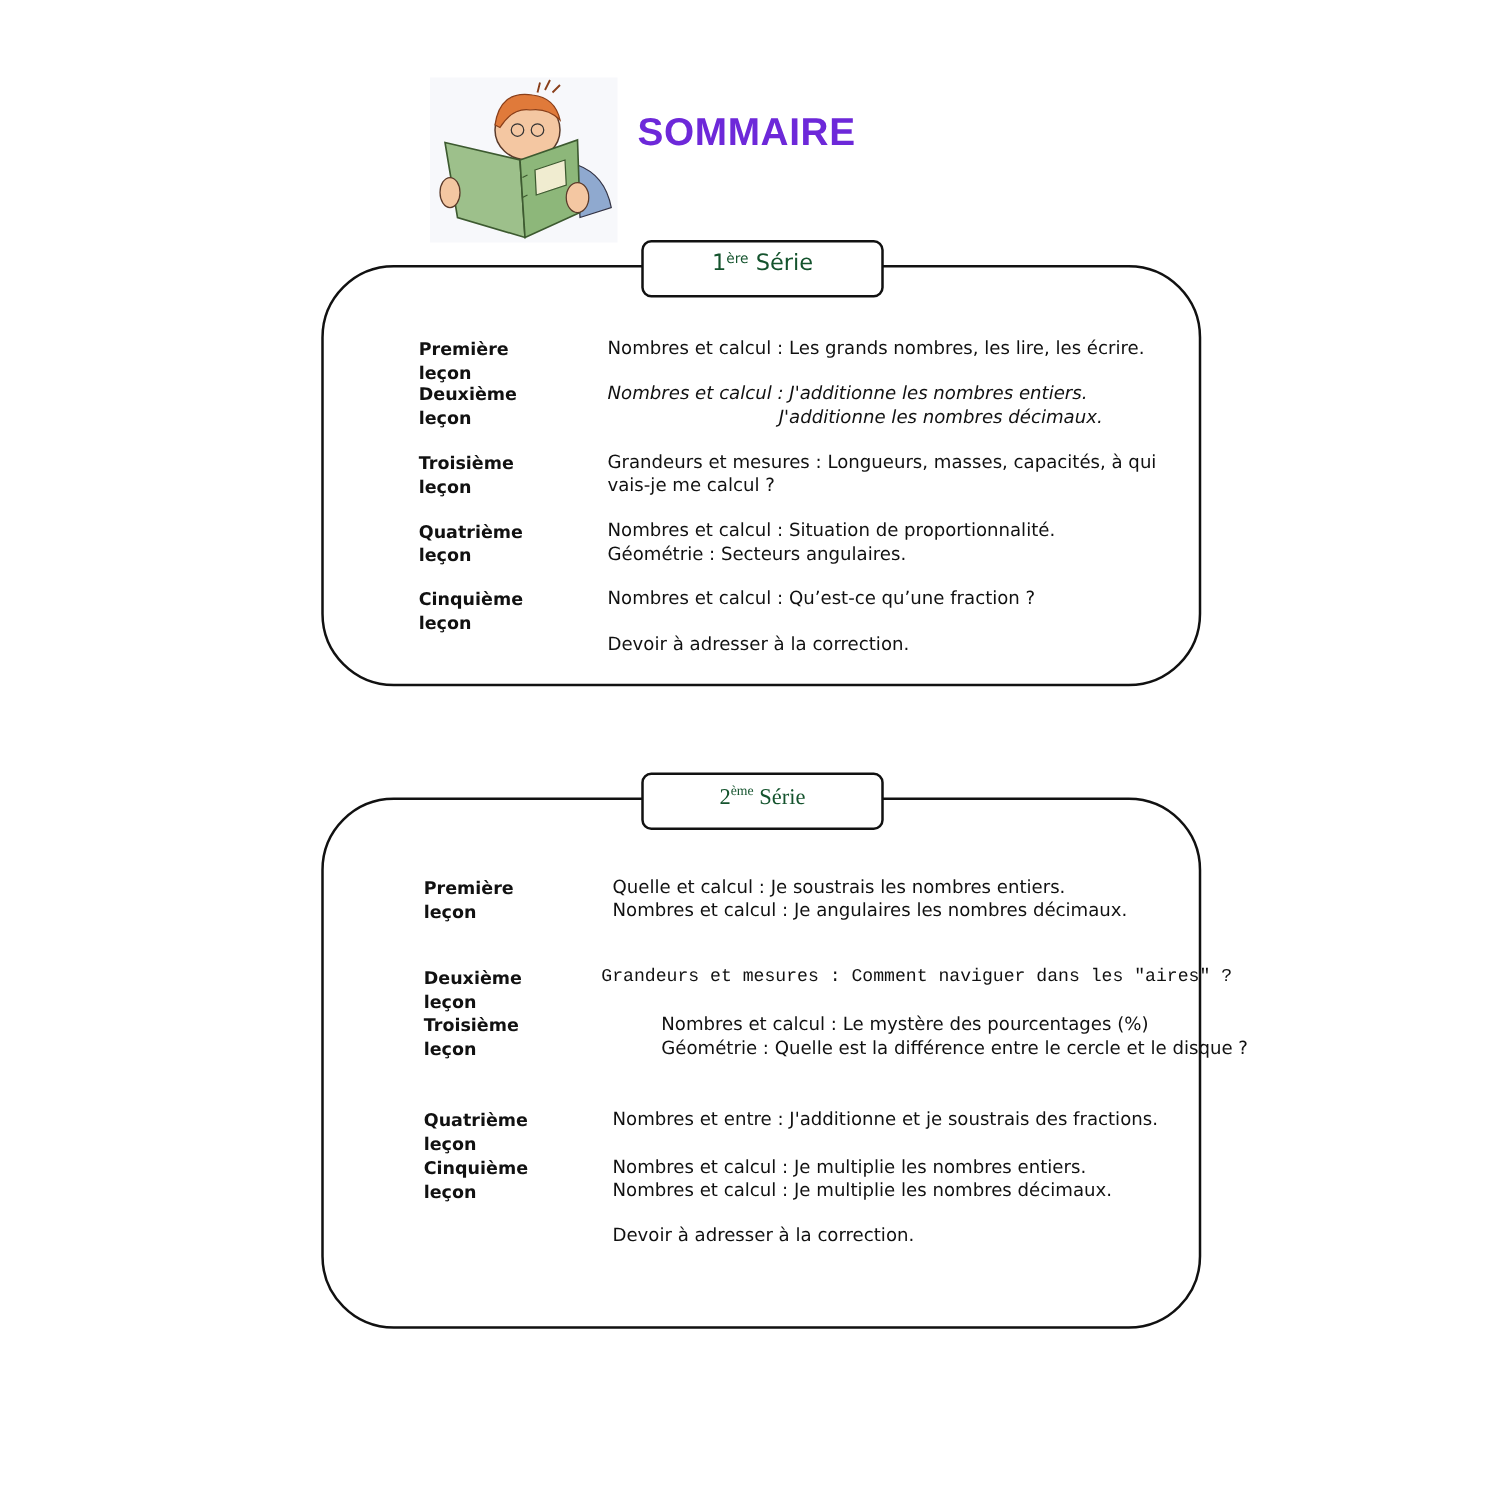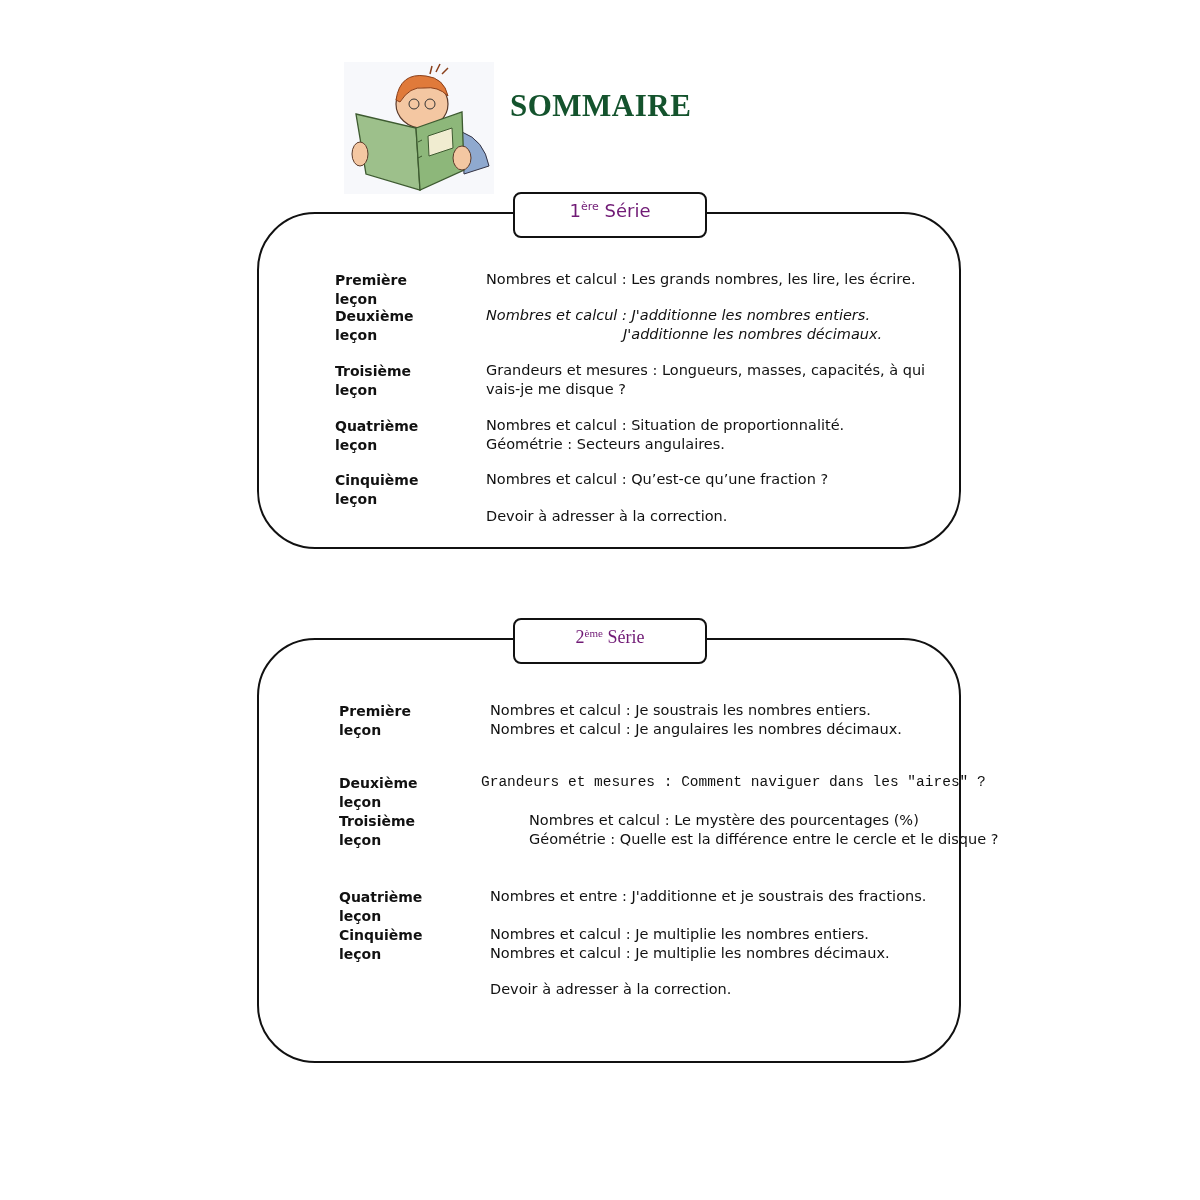--- a/index.html
+++ b/index.html
@@ -1,22 +1,22 @@
 <!DOCTYPE html>
 <html><head>
 <meta charset="utf-8">
 <style>
   html, body { margin:0; padding:0; background:#ffffff; }
   body { width:1200px; height:1200px; position:relative; overflow:hidden; font-family:"DejaVu Sans", sans-serif; color:#111; }
   .illus { position:absolute; left:344px; top:62px; width:150px; height:132px; background:#f7f8fb; }
-  .title { position:absolute; left:510px; top:88px; font-family:Liberation Serif, serif; font-weight:bold; font-size:31px; color:#14532d; letter-spacing:0.5px; }
+  .title { position:absolute; left:510px; top:88px; font-family:Liberation Sans, sans-serif; font-weight:bold; font-size:31px; color:#6d28d9; letter-spacing:0.5px; }
   .box { position:absolute; border:2px solid #111; border-radius:58px; background:#fff; }
   .box1 { left:257px; top:212px; width:700px; height:333px; }
   .box2 { left:257px; top:638px; width:700px; height:421px; }
-  .label-box { position:absolute; width:190px; height:42px; border:2px solid #111; border-radius:8px; background:#fff; text-align:center; font-family:"DejaVu Sans", sans-serif; font-size:18px; color:#701a75; line-height:34px; }
+  .label-box { position:absolute; width:190px; height:42px; border:2px solid #111; border-radius:8px; background:#fff; text-align:center; font-family:"DejaVu Sans", sans-serif; font-size:18px; color:#14532d; line-height:34px; }
   .label1 { left:513px; top:192px; }
   .label2 { left:513px; top:618px;font-family:Liberation Serif, serif; }
   .label-box sup { font-size:11px; vertical-align:top; position:relative; top:-4px; }
   .row { position:absolute; font-size:14.5px; line-height:19px; }
   .lesson { position:absolute; font-weight:bold; font-size:14px; }
   .content { position:absolute; width:450px; }
   .line { display:block; white-space:nowrap; }
 </style>
 </head>
 <body>
@@ -66,21 +66,21 @@
   <span class="content" style="left:151px; top:0;font-style:italic;">
     <span class="line">Nombres et calcul : J'additionne les nombres entiers.</span>
     <span class="line" style="padding-left:137px;">J'additionne les nombres décimaux.</span>
   </span>
 </div>
 
 <div class="row" style="left:335px; top:361px;">
   <span class="lesson" style="left:0; top:1px;">Troisième leçon</span>
   <span class="content" style="left:151px; top:0;">
     <span class="line">Grandeurs et mesures : Longueurs, masses, capacités, à qui</span>
-    <span class="line">vais-je me disque ?</span>
+    <span class="line">vais-je me calcul ?</span>
   </span>
 </div>
 
 <div class="row" style="left:335px; top:416px;">
   <span class="lesson" style="left:0; top:1px;">Quatrième leçon</span>
   <span class="content" style="left:151px; top:0;">
     <span class="line">Nombres et calcul : Situation de proportionnalité.</span>
     <span class="line">Géométrie : Secteurs angulaires.</span>
   </span>
 </div>
@@ -95,21 +95,21 @@
 <div class="row" style="left:486px; top:507px;">Devoir à adresser à la correction.</div>
 
 <div class="box box2"></div>
 <div class="label-box label2">
   <span>2</span><sup>ème</sup>&nbsp;<span>Série</span>
 </div>
 
 <div class="row" style="left:339px; top:701px;">
   <span class="lesson" style="left:0; top:1px;">Première leçon</span>
   <span class="content" style="left:151px; top:0;">
-    <span class="line">Nombres et calcul : Je soustrais les nombres entiers.</span>
+    <span class="line">Quelle et calcul : Je soustrais les nombres entiers.</span>
     <span class="line">Nombres et calcul : Je angulaires les nombres décimaux.</span>
   </span>
 </div>
 
 <div class="row" style="left:339px; top:773px;">
   <span class="lesson" style="left:0; top:1px;">Deuxième leçon</span>
   <span class="content" style="left:142px; top:0;font-family:Liberation Mono, monospace;">
     <span class="line">Grandeurs et mesures : Comment naviguer dans les "aires" ?</span>
   </span>
 </div>

